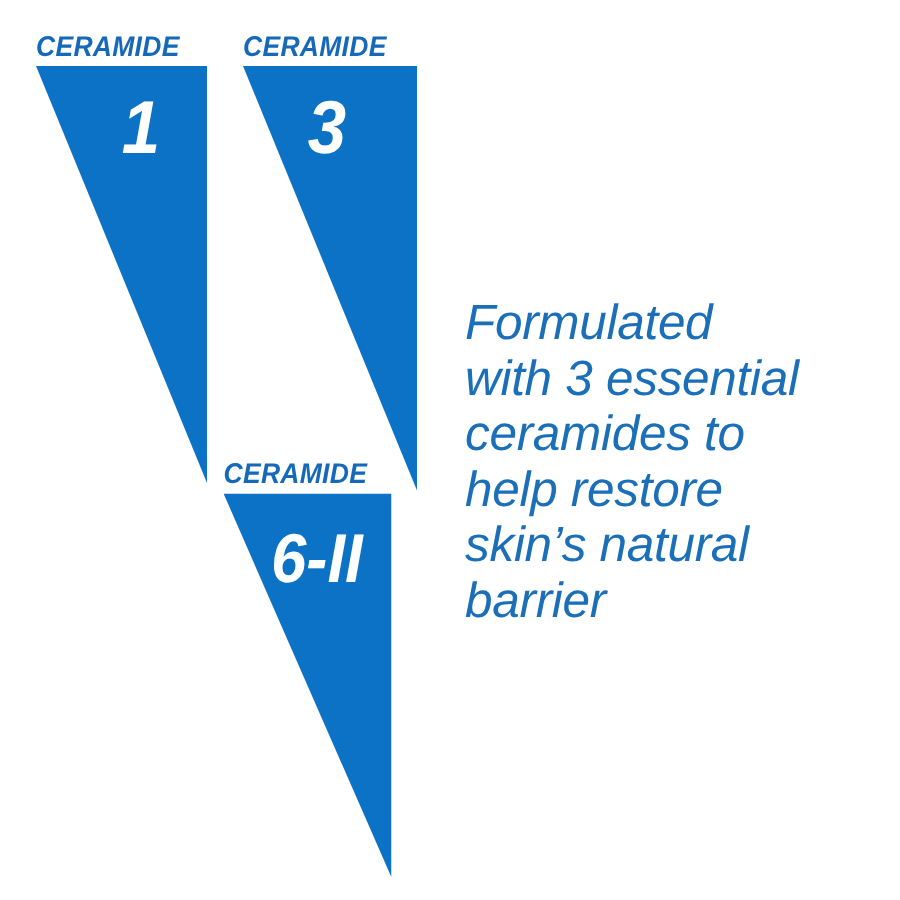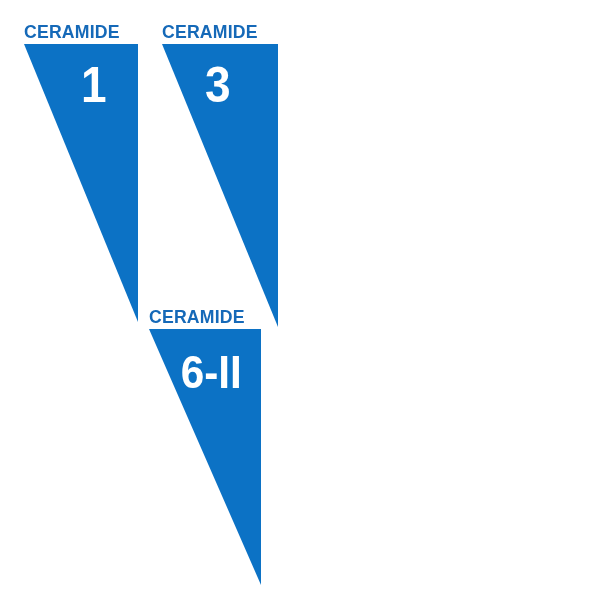--- a/index.html
+++ b/index.html
@@ -13,20 +13,21 @@
     background: #ffffff;
     font-family: "Liberation Sans", sans-serif;
     overflow: hidden;
   }
 
   #canvas {
     position: relative;
     width: 600px;
     height: 512px;
     background: #ffffff;
+    font-style: italic;
   }
 
   
   .wedge-group {
     position: absolute;
   }
 
   .wedge-label {
     font-family: "Liberation Sans Narrow", "Liberation Sans", sans-serif;
     font-weight: bold;
@@ -114,14 +115,20 @@
   <div class="wedge-group" id="wedge-6ii">
     <div class="wedge-label">CERAMIDE</div>
     <div class="wedge-shape">
       <svg width="112" height="256" viewBox="0 0 112 256" aria-hidden="true">
         <polygon points="0,0 112,0 112,256" fill="#0C72C5"></polygon>
       </svg>
       <span class="wedge-number">6-II</span>
     </div>
   </div>
 
+  <p id="description">Formulated
+with 3 essential
+ceramides to
+help restore
+skin’s natural
+barrier</p>
 
 </div>
 
 </body></html>

